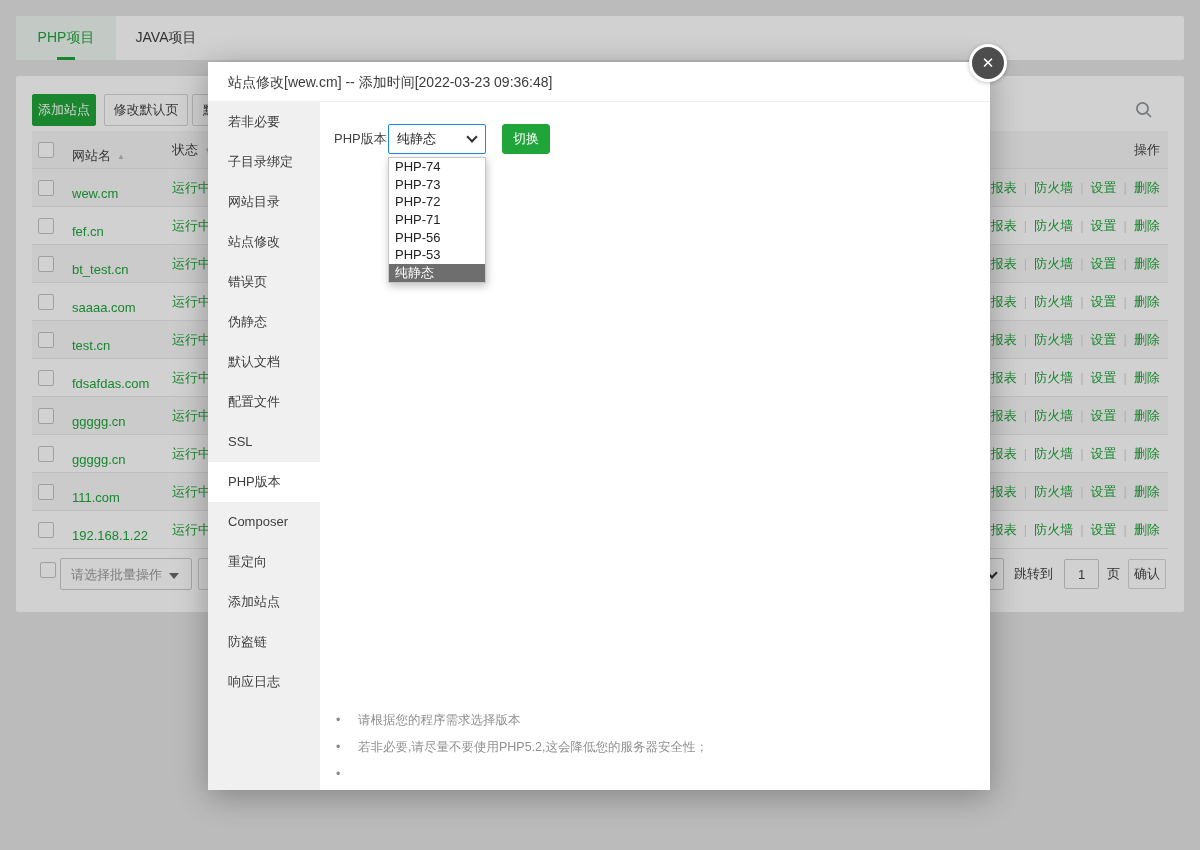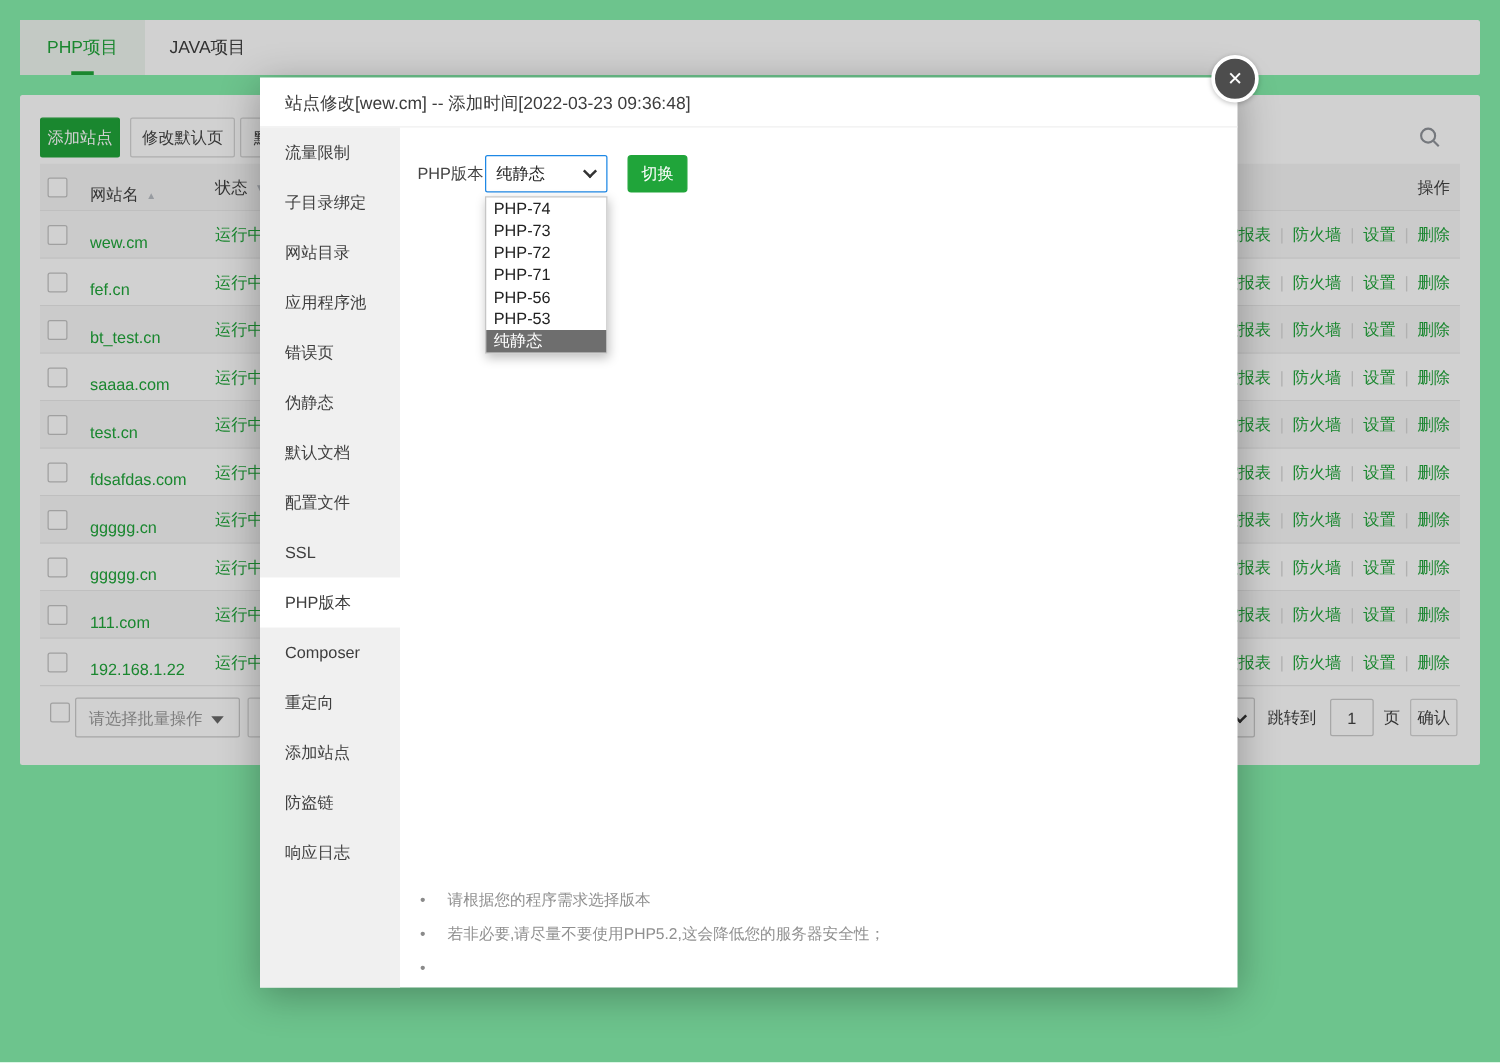--- a/index.html
+++ b/index.html
@@ -1,18 +1,18 @@
 <!DOCTYPE html>
 <html style="--green: #20a53a; --select-focus: #1e88e5; --option-highlight: #6e6e6e;"><head>
 <meta charset="utf-8">
 <style>
   *{box-sizing:border-box;margin:0;padding:0}
   html,body{width:1200px;height:850px}
   body{font-family:"Liberation Sans","DejaVu Sans",sans-serif;font-size:13px;color:#454545}
-  #screen{position:relative;width:1200px;height:850px;background:#86efac;overflow:hidden}
+  #screen{position:relative;width:1200px;height:850px;background:#e5e5e5;overflow:hidden}
   .abs{position:absolute}
 
   
   .card{position:absolute;background:#fff;border-radius:2px}
 
   
   .tab{position:absolute;height:44px;width:100px;display:flex;align-items:center;justify-content:center;font-size:14px;cursor:pointer}
   .tab-active{color:var(--green,#20a53a);background:#eef6ef}
   .tab-underline{position:absolute;background:var(--green,#20a53a);width:18px;height:3px}
 
@@ -187,24 +187,24 @@
   <div class="btn btn-plain" style="left:1128px;top:559px;width:38px;height:30px">确认</div>
 
   <div id="overlay"></div>
 
   <div id="modal">
     <div class="m-header">
       <span class="m-title">站点修改[wew.cm] -- 添加时间[2022-03-23 09:36:48]</span>
     </div>
 
     <div class="m-sidebar">
-      <div class="m-item">流量限制</div>
+      <div class="m-item">若非必要</div>
       <div class="m-item">子目录绑定</div>
       <div class="m-item">网站目录</div>
-      <div class="m-item">应用程序池</div>
+      <div class="m-item">站点修改</div>
       <div class="m-item">错误页</div>
       <div class="m-item">伪静态</div>
       <div class="m-item">默认文档</div>
       <div class="m-item">配置文件</div>
       <div class="m-item">SSL</div>
       <div class="m-item active">PHP版本</div>
       <div class="m-item">Composer</div>
       <div class="m-item">重定向</div>
       <div class="m-item">添加站点</div>
       <div class="m-item">防盗链</div>

